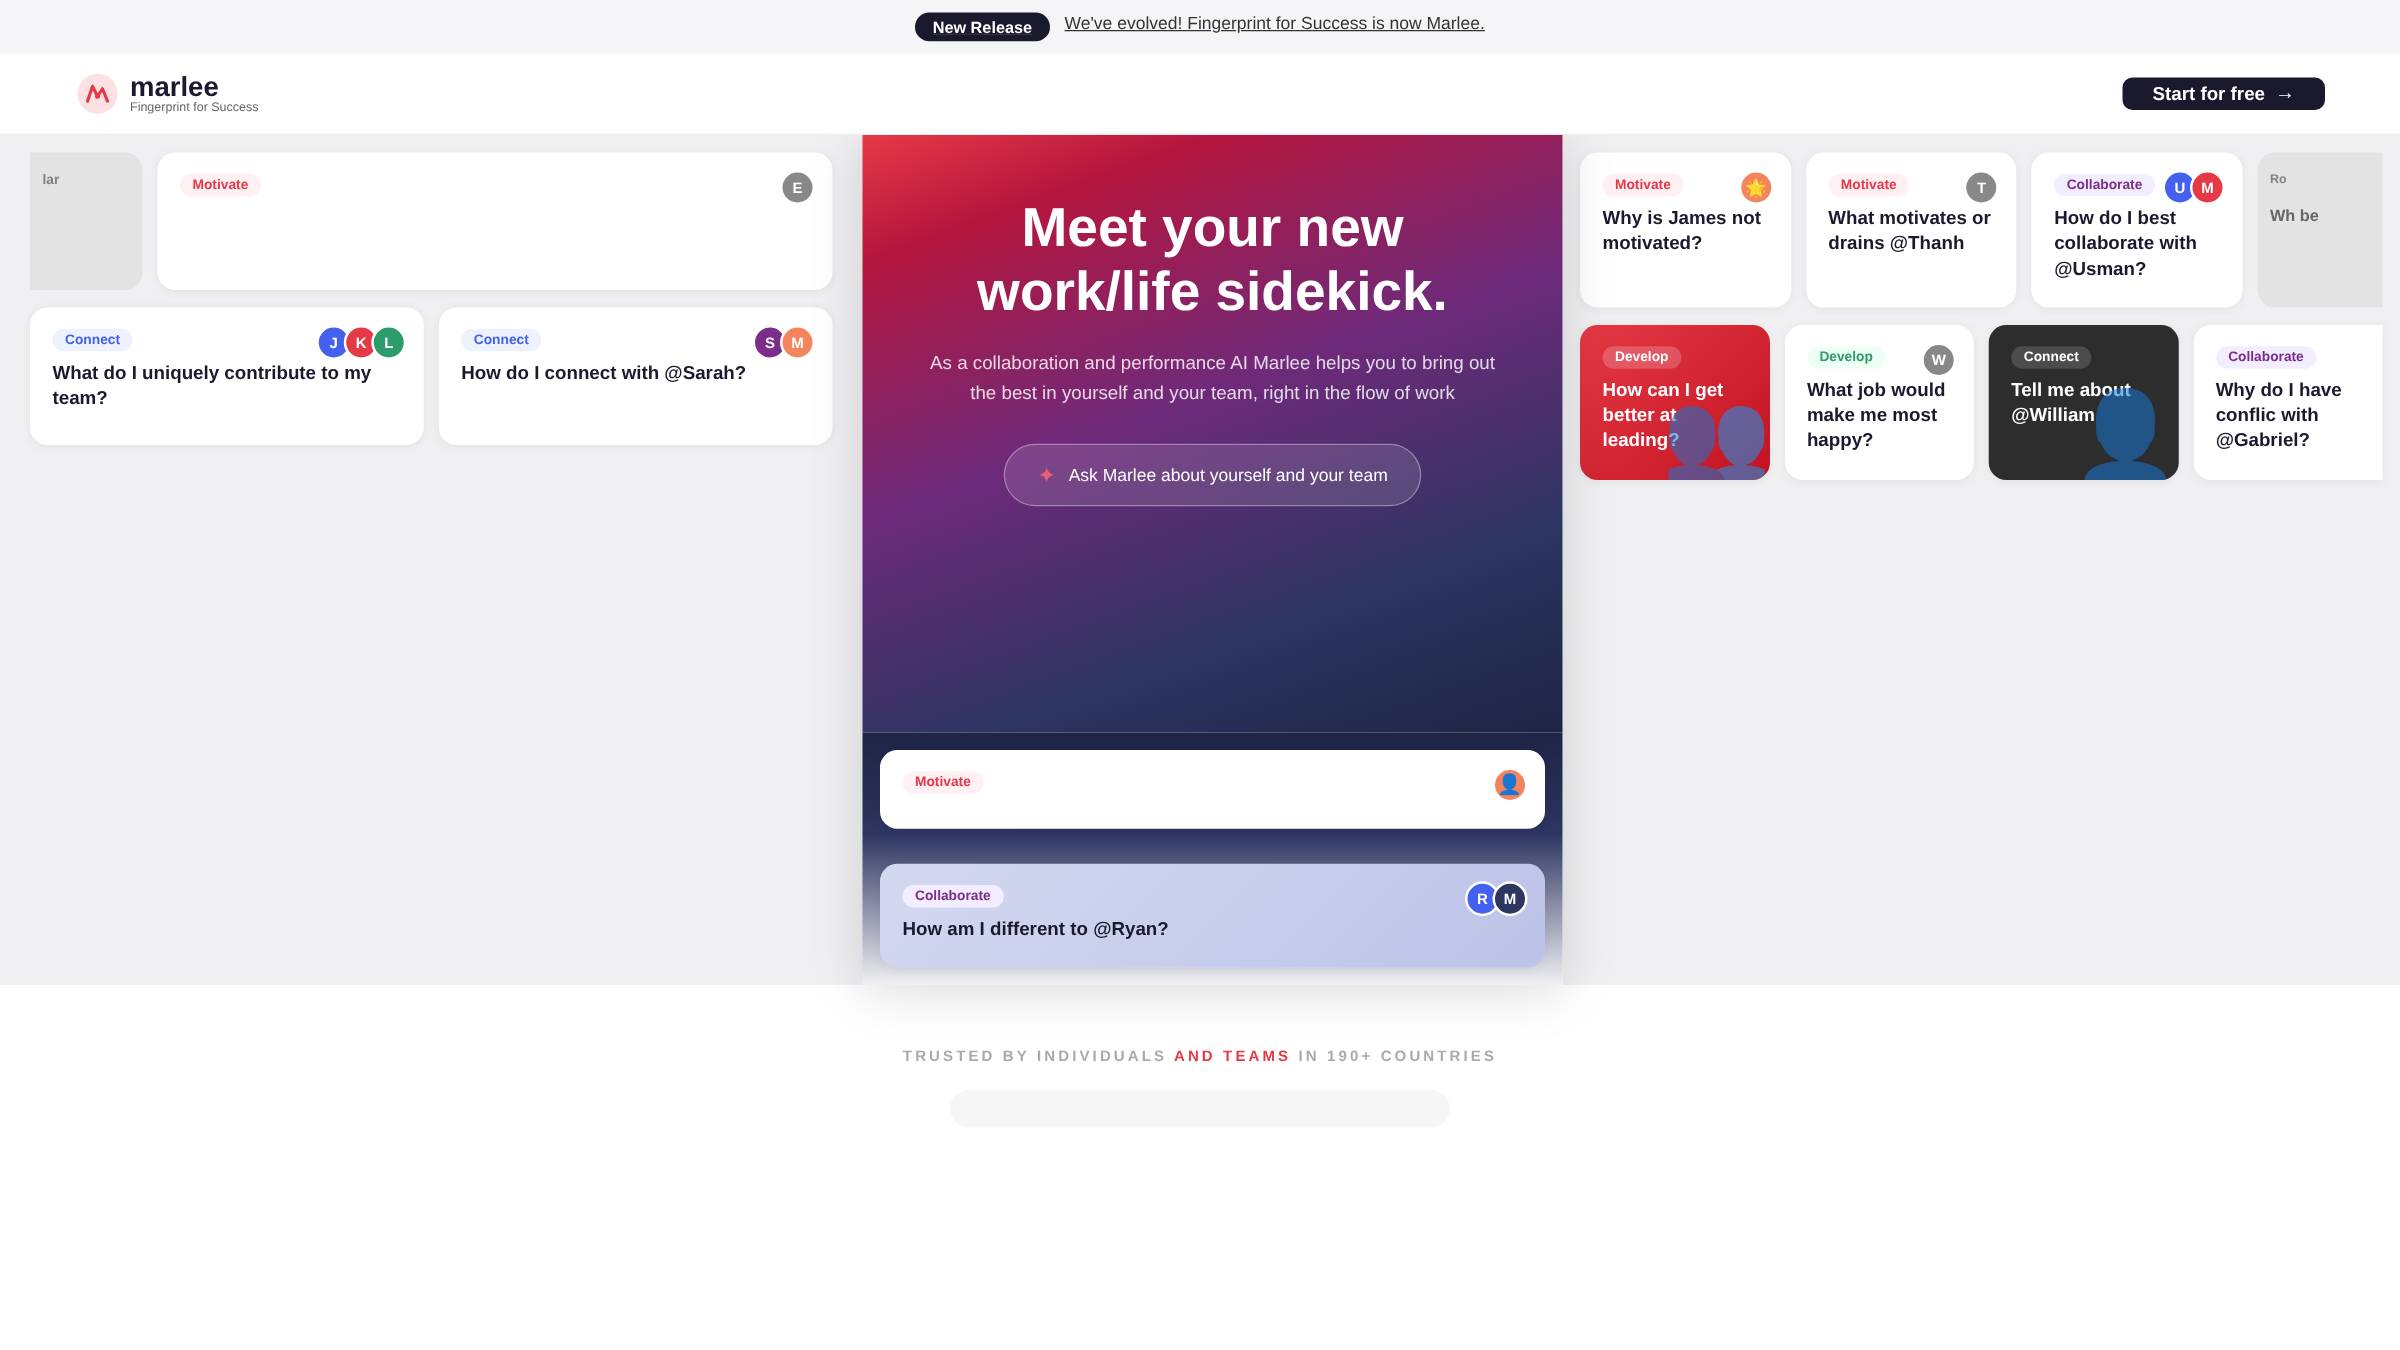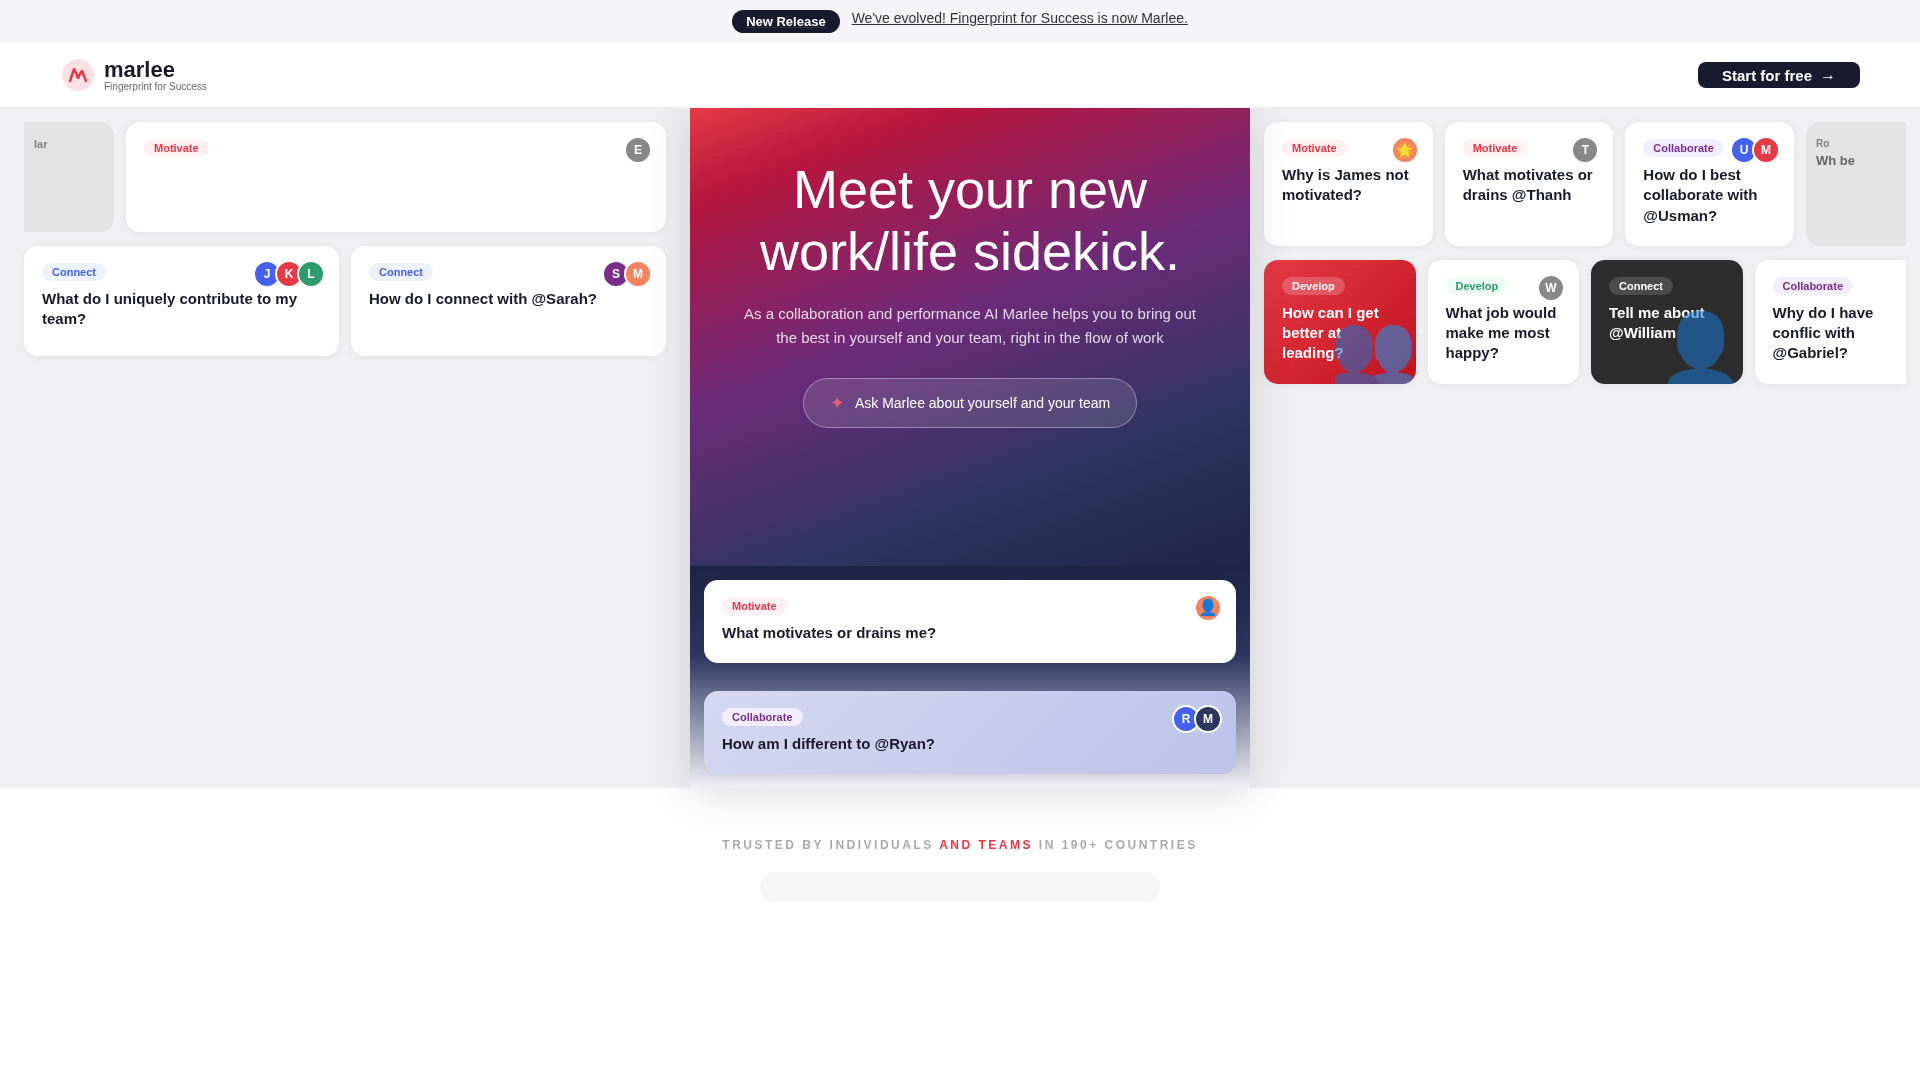--- a/index.html
+++ b/index.html
@@ -158,22 +158,22 @@
       flex-direction: column;
     }
     .hero-main {
       background: linear-gradient(160deg, #e63946 0%, #b5163e 15%, #6e2a7a 45%, #2d3561 75%, #1d2444 100%);
       padding: 50px 50px 0;
       text-align: center;
       color: #fff;
       flex: 1;
     }
     .hero-main h1 {
-      font-size: 54px;
-      font-weight: 400;
+      font-size: 44px;
+      font-weight: 700;
       line-height: 1.15;
       margin-bottom: 20px;
     }
     .hero-desc {
       font-size: 15px;
       color: rgba(255,255,255,0.82);
       line-height: 1.6;
       margin-bottom: 28px;
     }
     .ask-btn {
@@ -305,21 +305,20 @@
       </div>
 
       <div style="display:flex; flex-direction:column; gap:12px; padding:14px; background:linear-gradient(to bottom, #1d2444 0%, #2d3561 40%, #f0f0f3 100%);" data-name="hero-bottom-cards">
 
         <div style="display:flex; gap:12px;" data-name="hero-bottom-top">
           <div class="card-item" style="flex:1;" data-name="card-drains-me">
             <span class="ctag ctag-motivate" data-name="card-tag">Motivate</span>
             <div class="cavatar" data-name="card-avatar">
               <div class="av av-orange" data-name="avatar" style="font-size:16px;">👤</div>
             </div>
-            <div class="ctitle" data-name="card-title">What motivates or drains me?</div>
           </div>
         </div>
 
         <div style="display:flex; gap:12px;" data-name="hero-bottom-bottom">
 
           <div class="card-item" style="flex:1; background:linear-gradient(135deg,#d4d8f0,#bcc3e8);" data-name="card-ryan">
             <span class="ctag ctag-collaborate" data-name="card-tag">Collaborate</span>
             <div class="cavatar" data-name="card-avatar">
               <div class="av av-blue" data-name="avatar">R</div>
               <div class="av av-dark" data-name="avatar">M</div>
@@ -353,21 +352,21 @@
         <div class="card-item" style="flex:1;" data-name="card-usman">
           <span class="ctag ctag-collaborate" data-name="card-tag">Collaborate</span>
           <div class="cavatar" data-name="card-avatar">
             <div class="av av-blue" data-name="avatar">U</div>
             <div class="av av-red" data-name="avatar">M</div>
           </div>
           <div class="ctitle" data-name="card-title">How do I best collaborate with @Usman?</div>
         </div>
 
         <div style="width:100px; background:#e0e0e0; border-radius:14px 0 0 14px; padding:16px 10px; opacity:0.8; overflow:hidden;" data-name="partial-card-right-top">
-          <div style="font-size:10px;color:#666;font-weight:600;margin-bottom:4px;">Ro</div>
+          <div style="font-size:10px;color:#666;font-weight:600;margin-bottom:16px;">Ro</div>
           <div style="font-size:13px;font-weight:700;color:#444;">Wh be</div>
         </div>
       </div>
 
       <div style="display:flex; gap:12px;" data-name="right-bottom-row">
 
         <div class="card-item" style="flex:1; background:linear-gradient(135deg,#e63946,#c1121f); position:relative; min-height:120px;" data-name="card-leading">
           <span class="ctag" style="background:rgba(255,255,255,0.2);color:#fff;" data-name="card-tag">Develop</span>
           <div class="ctitle ctitle-white" data-name="card-title">How can I get better at leading?</div>
           <div class="bg-person-wrap" data-name="person-image">

